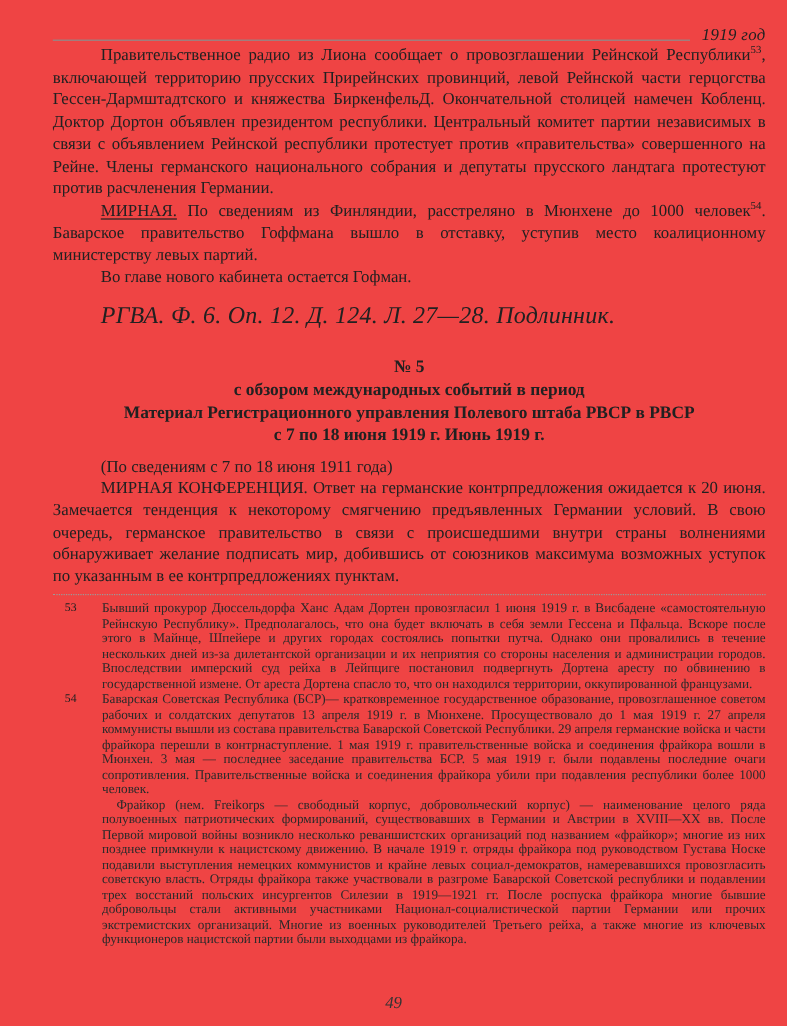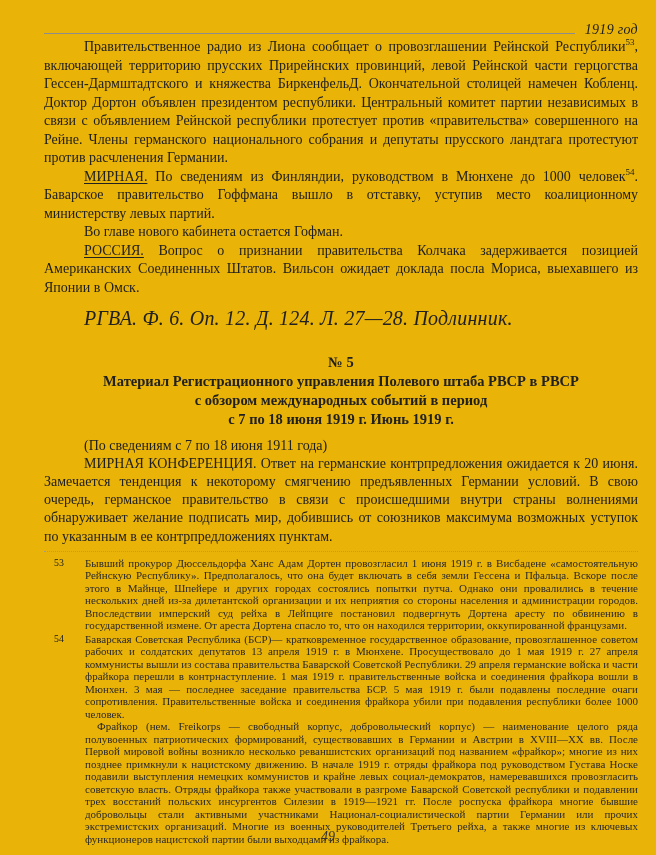--- a/index.html
+++ b/index.html
@@ -1,20 +1,20 @@
 <!DOCTYPE html>
 <html lang="ru"><head>
 <meta charset="utf-8">
 <style>
   html,body{margin:0;padding:0;background:#e8e8e6;}
   .page{
     position:relative;
     width:656px;height:855px;
     margin:0 auto;
-    background:#eab308;
+    background:#ef4444;
     box-sizing:border-box;
     padding:20px 18px 0 44px;
     overflow:hidden;
     font-family:"Liberation Serif","DejaVu Serif",serif;
     color:#212121;
   }
   
   .header{display:flex;align-items:flex-end;height:18px;}
   .header-rule{flex:1;border-bottom:1px solid #8d8d8d;margin-bottom:4px;margin-right:10px;}
   .header-year{font-style:italic;font-size:14px;white-space:nowrap;letter-spacing:.3px;}
@@ -60,34 +60,33 @@
 <div class="page">
 
   <div class="header">
     <span class="header-rule"></span>
     <span class="header-year">1919 год</span>
   </div>
 
   <div class="main">
     <p class="para"><span>Правительственное радио из Лиона сообщает о провозглашении Рейнской Республики</span><sup class="fnref">53</sup><span>, включающей территорию прусских Прирейнских провинций, левой Рейнской части герцогства Гессен-Дармштадтского и княжества БиркенфельД. Окончательной столицей намечен Кобленц. Доктор Дортон объявлен президентом республики. Центральный комитет партии независимых в связи с объявлением Рейнской республики протестует против «правительства» совершенного на Рейне. Члены германского национального собрания и депутаты прусского ландтага протестуют против расчленения Германии.</span></p>
 
-    <p class="para"><span class="u">МИРНАЯ.</span><span> По сведениям из Финляндии, руководством в Мюнхене до 1000 человек</span><sup class="fnref">54</sup><span>. Баварское правительство Гоффмана вышло в отставку, уступив место коалиционному министерству левых партий.</span></p>
+    <p class="para"><span class="u">МИРНАЯ.</span><span> По сведениям из Финляндии, расстреляно в Мюнхене до 1000 человек</span><sup class="fnref">54</sup><span>. Баварское правительство Гоффмана вышло в отставку, уступив место коалиционному министерству левых партий.</span></p>
 
     <p class="para">Во главе нового кабинета остается Гофман.</p>
 
-    <p class="para"><span class="u">РОССИЯ.</span><span> Вопрос о признании правительства Колчака задерживается позицией Американских Соединенных Штатов. Вильсон ожидает доклада посла Мориса, выехавшего из Японии в Омск.</span></p>
 
     <p class="archive-ref">РГВА. Ф. 6. Оп. 12. Д. 124. Л. 27—28. Подлинник.</p>
   </div>
 
   <div class="doc-heading">
     <div class="doc-number">№ 5</div>
     <div class="doc-title">
+      <div>с обзором международных событий в период</div>
       <div>Материал Регистрационного управления Полевого штаба РВСР в РВСР</div>
-      <div>с обзором международных событий в период</div>
       <div>с 7 по 18 июня 1919 г. Июнь 1919 г.</div>
     </div>
   </div>
 
   <div class="overview">
     <p class="para no-just">(По сведениям с 7 по 18 июня 1911 года)</p>
     <p class="para">МИРНАЯ КОНФЕРЕНЦИЯ. Ответ на германские контрпредложения ожидается к 20 июня. Замечается тенденция к некоторому смягчению предъявленных Германии условий. В свою очередь, германское правительство в связи с происшедшими внутри страны волнениями обнаруживает желание подписать мир, добившись от союзников максимума возможных уступок по указанным в ее контрпредложениях пунктам.</p>
   </div>
 
   <div class="footnotes">

